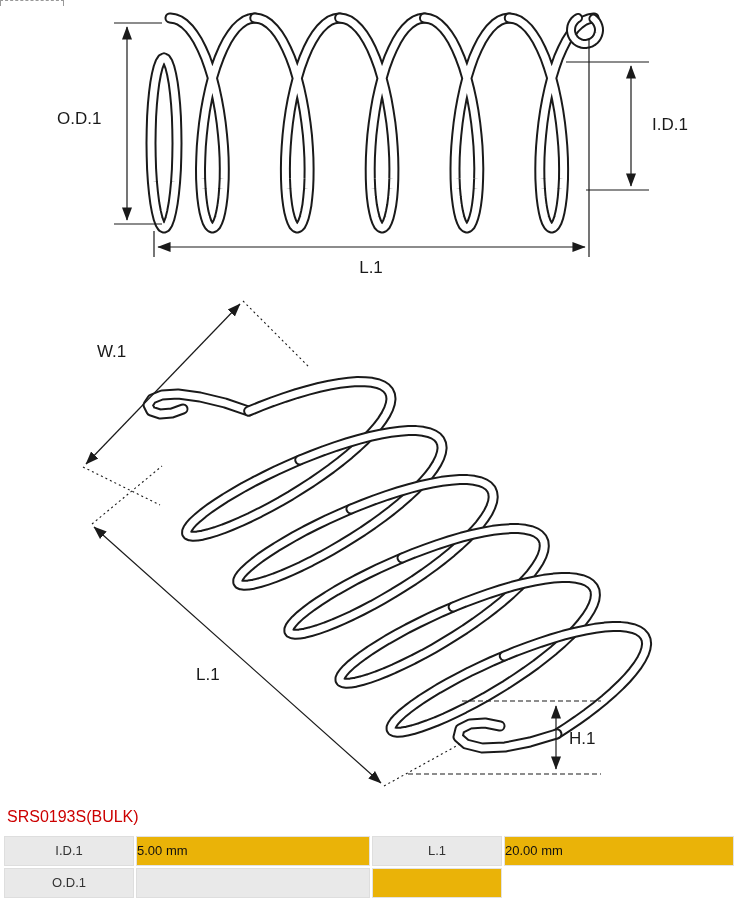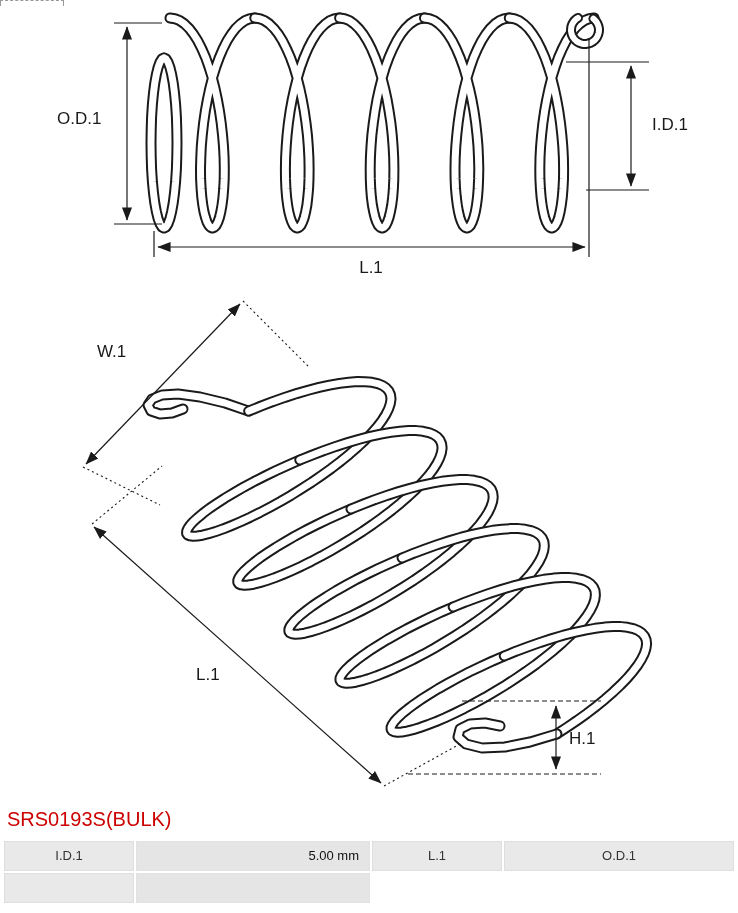--- a/index.html
+++ b/index.html
@@ -5,26 +5,26 @@
   html,body{margin:0;padding:0;background:#fff;}
   .page{position:relative;width:738px;height:913px;background:#fff;overflow:hidden;
         font-family:"Liberation Sans",sans-serif;}
   .dashed-fragment{position:absolute;top:0;left:0;width:64px;height:6px;
         border:1px dashed #999;border-bottom:none;box-sizing:border-box;}
   svg{display:block;}
   .dim line{stroke:#1a1a1a;stroke-width:1.2;}
   .dim line.dotted{stroke-dasharray:2 3;stroke-width:1.1;}
   .dim line.dashed{stroke-dasharray:5 3;stroke-width:1.1;}
   .dim text{font-family:"Liberation Sans",sans-serif;font-size:17px;fill:#1a1a1a;}
-  .part-number{font-size:20px;padding:13px 0 10px 7px;}
+  .part-number{font-size:16px;padding:13px 0 10px 7px;}
   .spec-table{display:grid;grid-template-columns:130px 234px 130px auto;gap:2px;
         margin:0 4px;font-size:13px;}
   .cell{height:30px;line-height:28px;box-sizing:border-box;}
   .cell.label{background:#e9e9e9;border:1px solid #dedede;text-align:center;color:#333;}
-  .cell.value{background:#e5e5e5;border:1px solid #e2e2e2;text-align:right;
+  .cell.value{background:#eab308;border:1px solid #e2e2e2;
         padding-right:10px;color:#111;}
 </style>
 </head>
 <body>
 
 <div class="page">
 
   <div class="dashed-fragment"></div>
 
   <svg width="738" height="795" viewBox="0 0 738 795">
@@ -111,18 +111,19 @@
       <text x="569" y="744">H.1</text>
     </g>
   </svg>
 
   <div class="part-number" style="color:#cc0000">SRS0193S(BULK)</div>
 
   <div class="spec-table">
     <div class="cell label">I.D.1</div>
     <div class="cell value">5.00 mm</div>
     <div class="cell label">L.1</div>
+    <div class="cell value">20.00 mm</div>
     <div class="cell label">O.D.1</div>
     <div class="cell label"></div>
     <div class="cell value"></div>
   </div>
 
 </div>
 
 </body></html>

